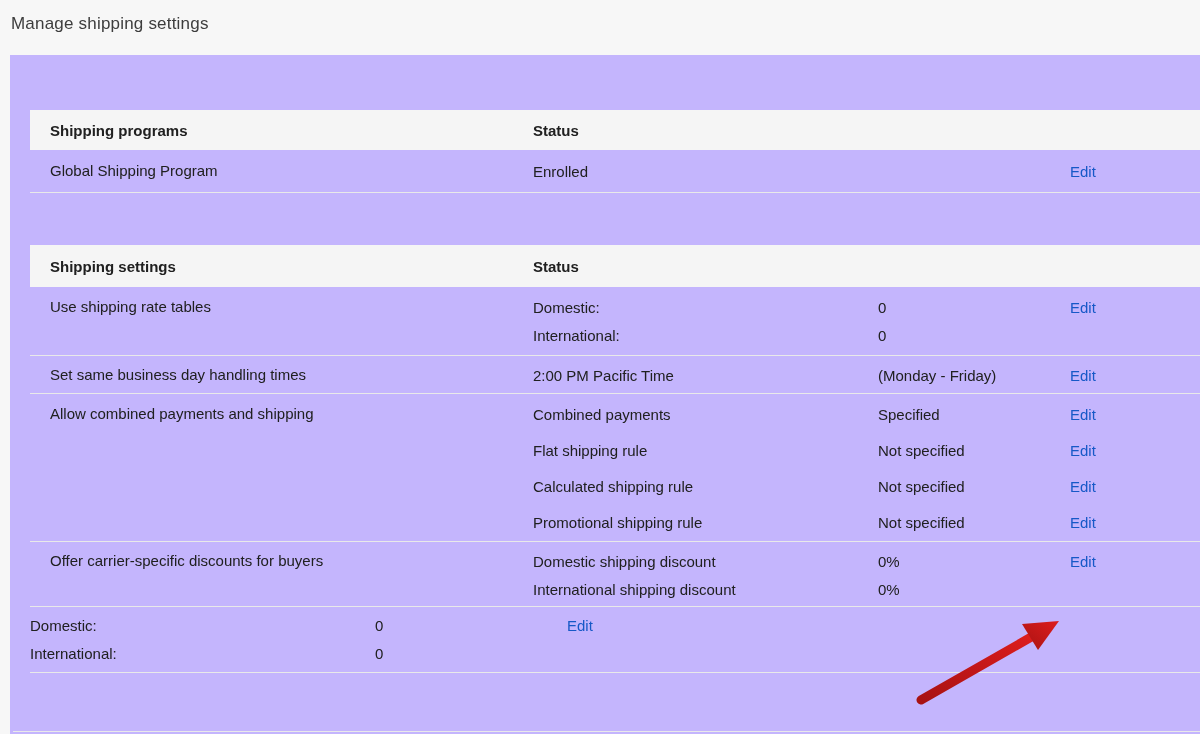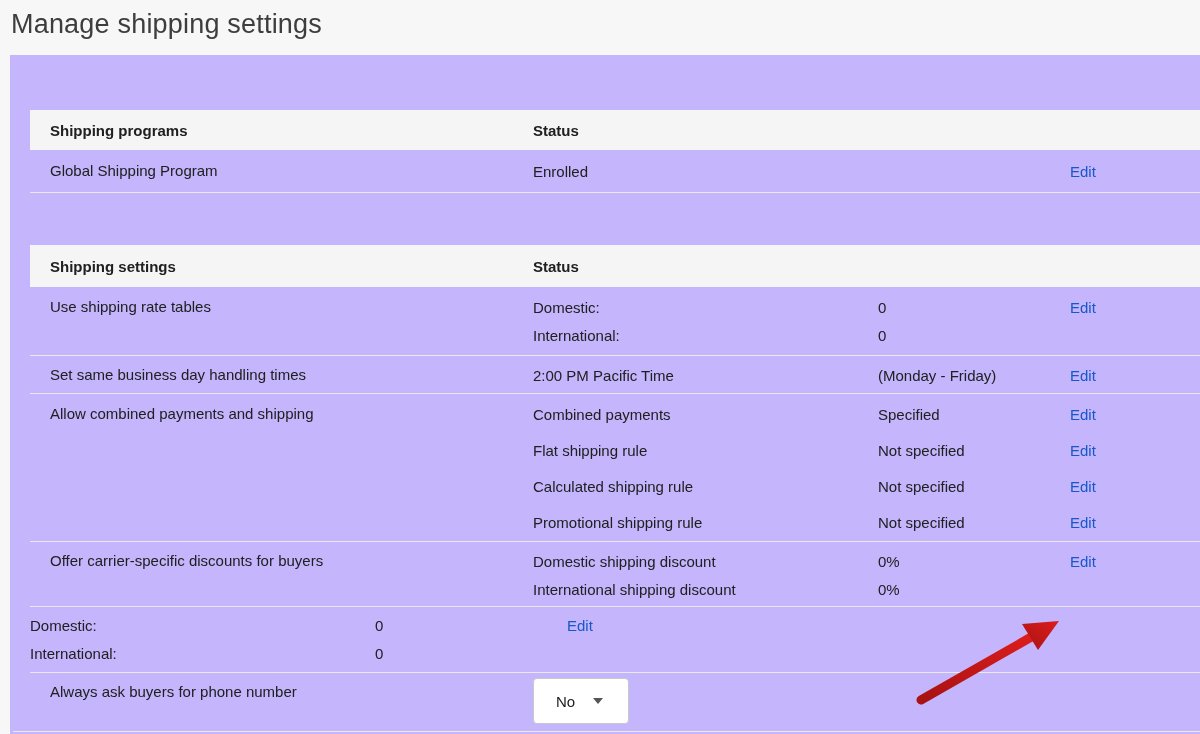--- a/index.html
+++ b/index.html
@@ -14,21 +14,21 @@
   html,body{width:1200px;height:734px;overflow:hidden;}
   body{
     position:relative;
     background:var(--pagebg);
     font-family:"Liberation Sans", sans-serif;
     font-size:15px;
     color:var(--text);
   }
   .page-title{
     position:absolute;top:6px;left:11px;
-    font-size:27px;font-weight:300;color:#3d3d3d;
+    font-size:17px;font-weight:300;color:#3d3d3d;
     line-height:36px;letter-spacing:.2px;
   }
   .panel{
     position:absolute;left:10px;top:55px;right:0;bottom:0;
     background:#c4b5fd;
     padding-top:55px;
   }
   .tbl{margin-left:20px;}
   .tbl-2{margin-top:52px;}
   .tbl-header{
@@ -190,29 +190,20 @@
           <span class="value">0</span>
           <a class="edit-link">Edit</a>
         </div>
         <div class="entry">
           <span class="label">International:</span>
           <span class="value">0</span>
         </div>
       </div>
     </div>
 
-    <div class="row r-phone">
-      <div class="name">Always ask buyers for phone number</div>
-      <div class="entries">
-        <div class="dropdown">
-          <span>No</span>
-          <span class="caret"></span>
-        </div>
-      </div>
-    </div>
   </div>
 
   <div class="bottom-rule"></div>
 </div>
 
 <svg class="arrow-overlay" viewBox="0 0 180 130" xmlns="http://www.w3.org/2000/svg">
   <defs>
     <linearGradient id="ag" x1="0" y1="1" x2="1" y2="0">
       <stop offset="0" stop-color="#a81212"></stop>
       <stop offset="1" stop-color="#dd1d1d"></stop>

